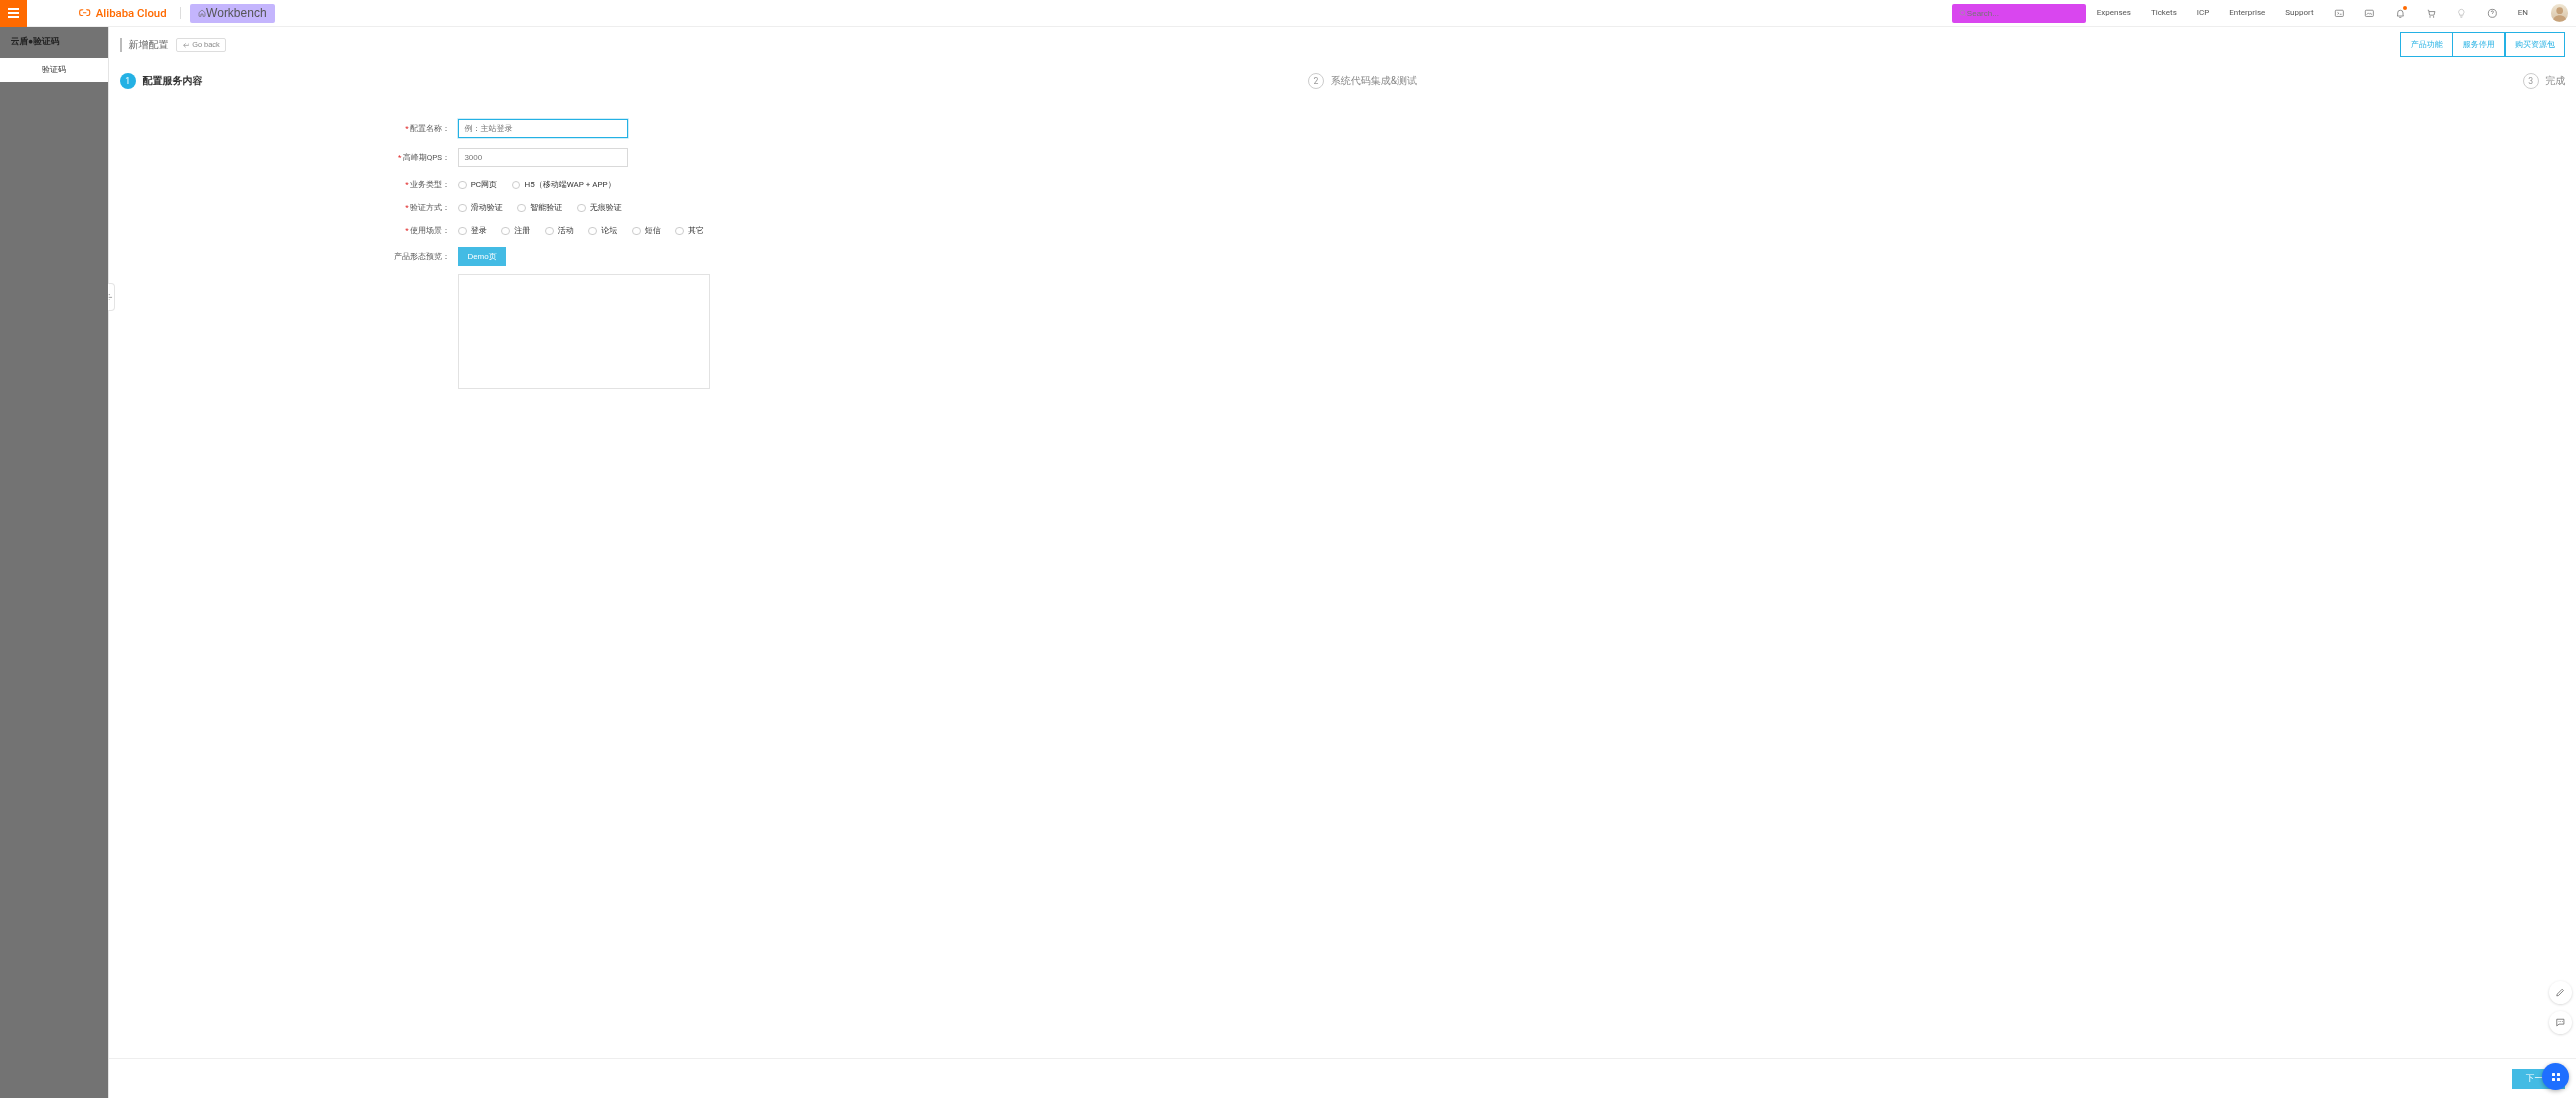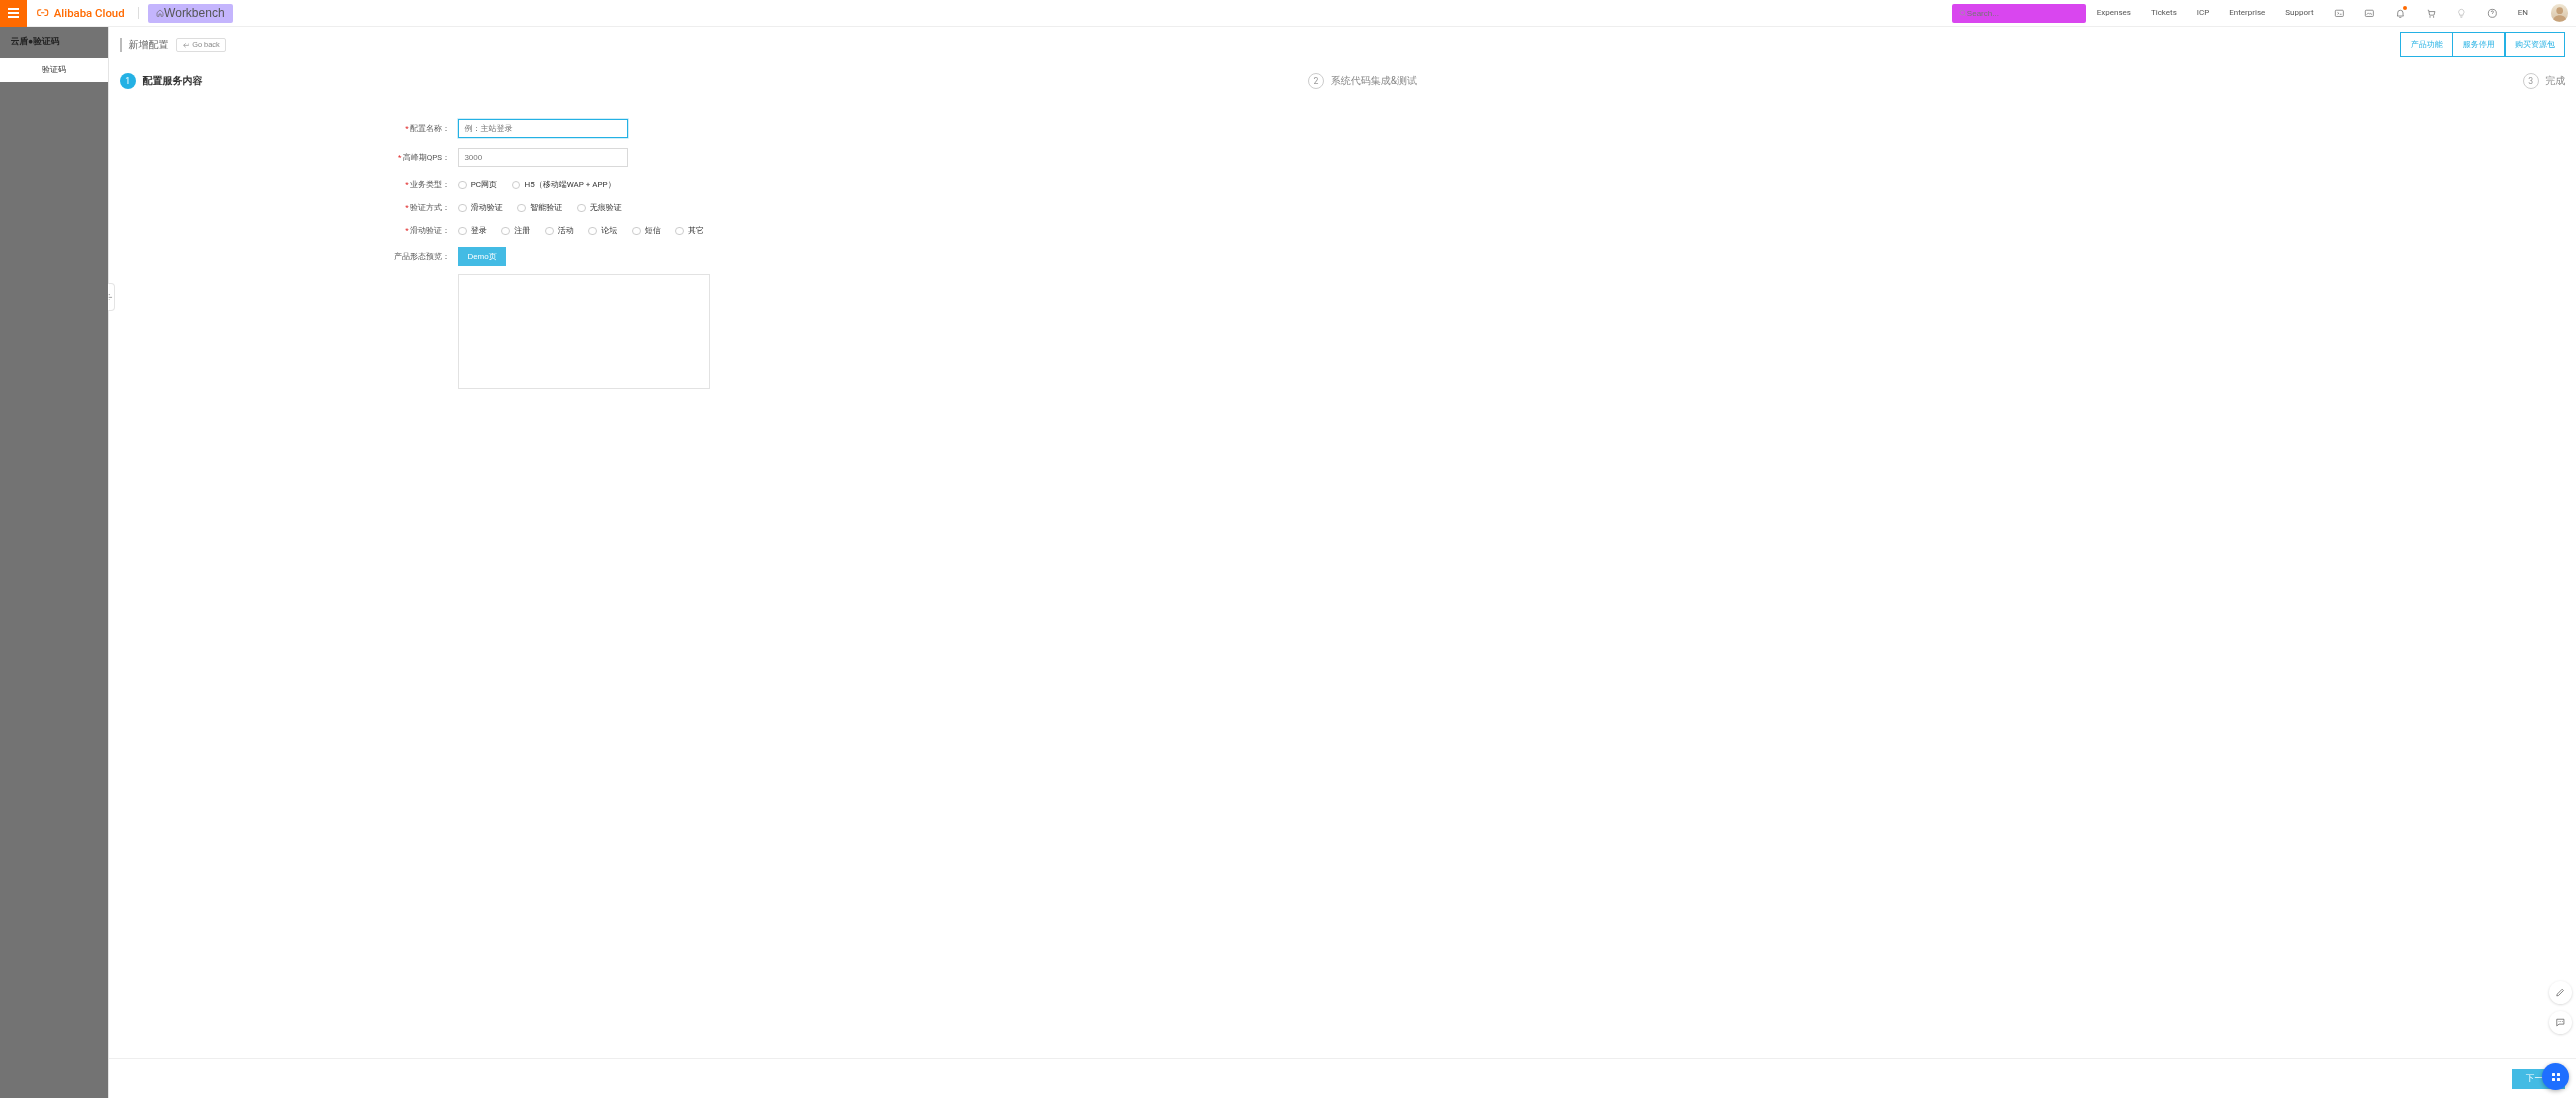--- a/index.html
+++ b/index.html
@@ -39,20 +39,21 @@
     margin: 1.3px 0;
   }
   .brand-logo {
     display: flex;
     align-items: center;
     padding: 0 9.4px;
     gap: 4px;
     color: #ff6a00;
     font-size: 11.4px;
     font-weight: 500;
+    margin-left: 42px;
   }
   .brand-logo svg { display:block; }
   .divider-v {
     width: 0.7px;
     height: 12px;
     background: #ddd;
     margin: 0 4px;
   }
   .workbench-btn {
     display: inline-flex;
@@ -534,21 +535,21 @@
               <span>智能验证</span>
             </label>
           <label class="radio-item">
               <span class="radio-dot"></span>
               <span>无痕验证</span>
             </label>
         </div>
       </div>
 
       <div class="form-row">
-        <div class="form-label"><span class="req">*</span><span>滑动验证：</span></div>
+        <div class="form-label"><span class="req">*</span><span>使用场景：</span></div>
         <div class="form-control radio-group">
           <label class="radio-item">
               <span class="radio-dot"></span>
               <span>登录</span>
             </label>
           <label class="radio-item">
               <span class="radio-dot"></span>
               <span>注册</span>
             </label>
           <label class="radio-item">

